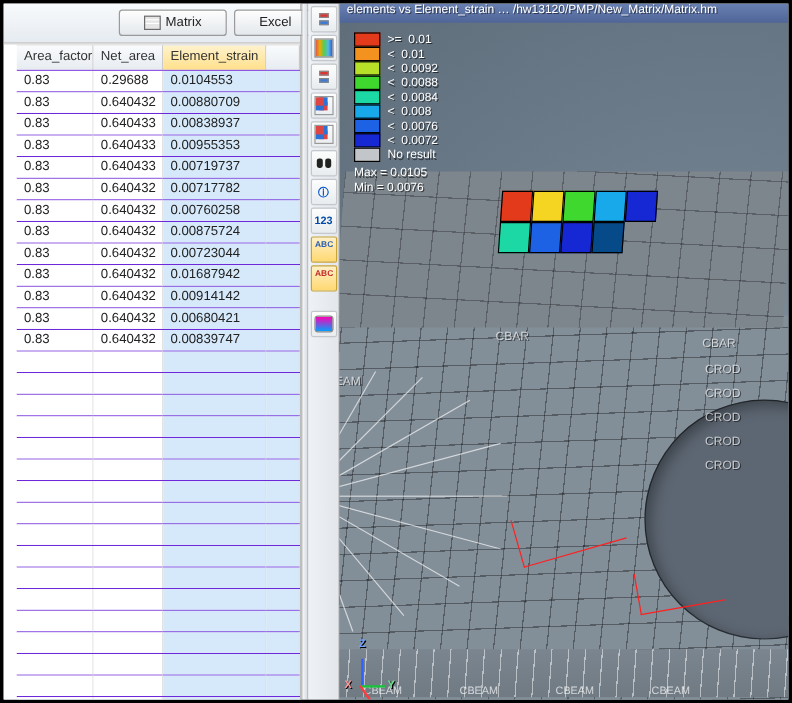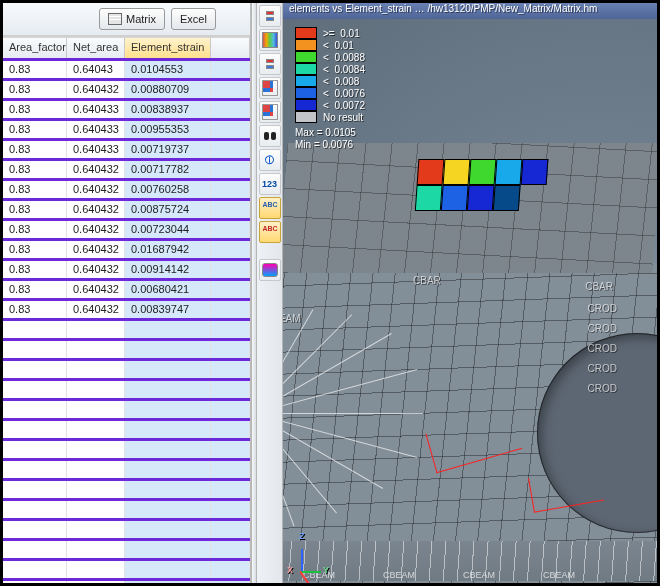--- a/index.html
+++ b/index.html
@@ -41,21 +41,21 @@
     justify-content: flex-start;
     padding-left: 96px;
     gap: 6px;
     background: linear-gradient(#f8fafc, #e6ebf1);
   }
   .win-btn {
     display: inline-flex;
     align-items: center;
     gap: 4px;
     height: 20px;
-    padding: 0 8px;
+    padding: 0 20px;
     border: 1px solid #9a9a9a;
     border-radius: 3px;
     background: linear-gradient(#fdfdfd, #e4e8ec);
     cursor: pointer;
     font-size: 11px;
     box-shadow: inset 0 1px 0 #fff;
   }
   .win-btn .bicon {
     width: 12px;
     height: 10px;
@@ -69,21 +69,22 @@
   .table-wrap {
     flex: 1;
     position: relative;
     overflow: hidden;
     background: #fff;
     border-top: 1px solid #d0d0d0;
   }
   .table-header, .table-row {
     display: grid;
     grid-template-columns: 64px 58px 86px 1fr;
-    border-bottom: 3px solid #6d28d9;
+    border-bottom: 1px solid #6d28d9;
+    margin-left: 11px;
   }
   .table-header {
     height: 20px;
     border-top: 1px solid #d6d6d6;
   }
   .th {
     box-sizing: border-box;
     padding: 3px 4px 2px 6px;
     font-size: 11px;
     color: #333;
@@ -333,21 +334,21 @@
     <div class="table-wrap">
       <div class="table-header">
         <div class="th">Area_factor</div>
         <div class="th">Net_area</div>
         <div class="th sel">Element_strain</div>
         <div class="th"></div>
       </div>
       <div class="table-body" id="table-body">
           <div class="table-row">
             <div class="td">0.83</div>
-            <div class="td">0.64043</div>
+            <div class="td">0.29688</div>
             <div class="td sel">0.0104553</div>
             <div class="td sel"></div>
           </div>
           <div class="table-row">
             <div class="td">0.83</div>
             <div class="td">0.640432</div>
             <div class="td sel">0.00880709</div>
             <div class="td sel"></div>
           </div>
           <div class="table-row">
@@ -567,20 +568,24 @@
 
     <div class="legend">
       <div id="legend-rows">
           <div class="legend-row">
             <div class="legend-sw" style="background:#e43a1c"></div>
             <div class="legend-txt">&gt;=&nbsp;&nbsp;0.01</div>
           </div>
           <div class="legend-row">
             <div class="legend-sw" style="background:#f3921e"></div>
             <div class="legend-txt">&lt;&nbsp;&nbsp;0.01</div>
+          </div>
+          <div class="legend-row">
+            <div class="legend-sw" style="background:#b7e028"></div>
+            <div class="legend-txt">&lt;&nbsp;&nbsp;0.0092</div>
           </div>
           <div class="legend-row">
             <div class="legend-sw" style="background:#3fd82e"></div>
             <div class="legend-txt">&lt;&nbsp;&nbsp;0.0088</div>
           </div>
           <div class="legend-row">
             <div class="legend-sw" style="background:#1bd8a4"></div>
             <div class="legend-txt">&lt;&nbsp;&nbsp;0.0084</div>
           </div>
           <div class="legend-row">

